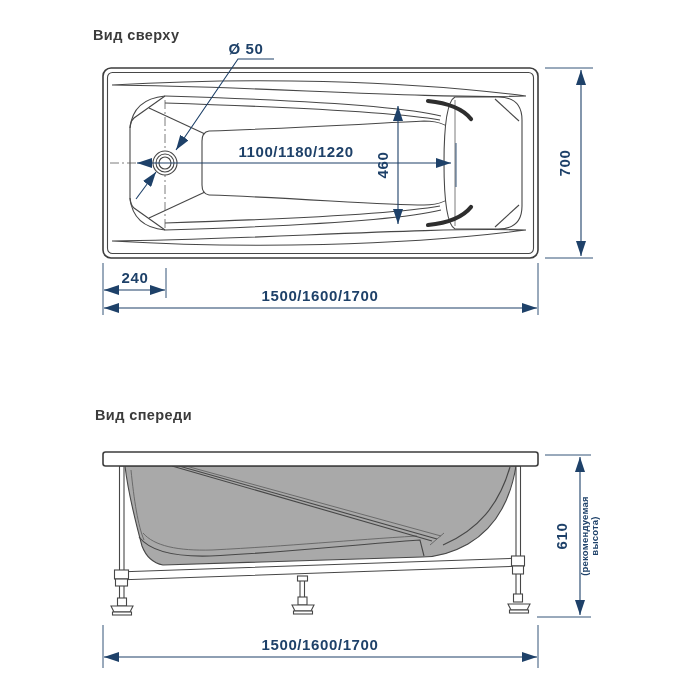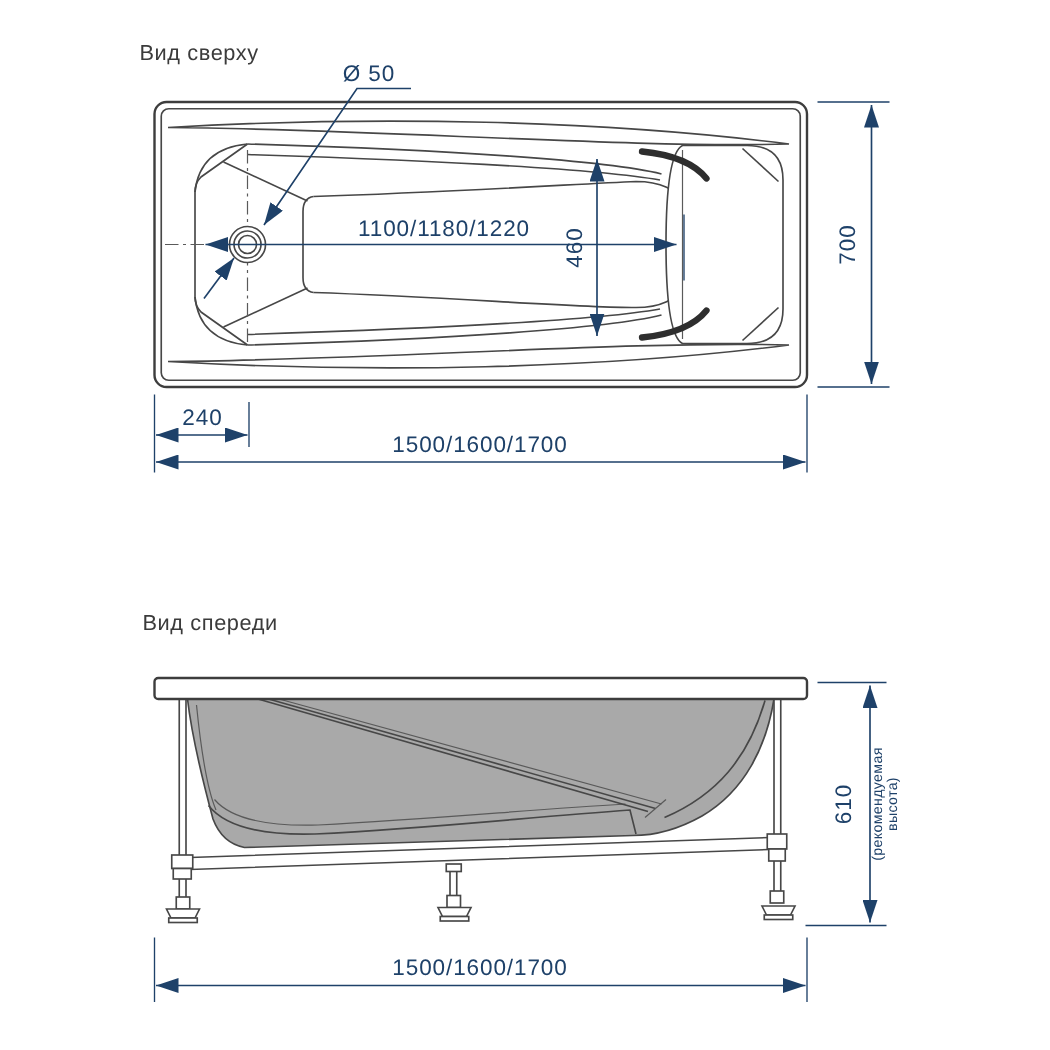--- a/index.html
+++ b/index.html
@@ -4,21 +4,21 @@
 <style>
   html, body {
     margin: 0;
     padding: 0;
     width: 700px;
     height: 700px;
     background: #ffffff;
     font-family: "Liberation Sans", sans-serif;
     overflow: hidden;
   }
-  #stage { position: relative; width: 600px; height: 700px; }
+  #stage { position: relative; width: 600px; height: 700px; font-weight: bold; }
   svg { position: absolute; top: 0; left: 0; }
   .view-title {
     font-size: 14.5px;
     fill: #3b3b3b;
     letter-spacing: 0.4px;
   }
   .dim-text {
     font-size: 15px;
     fill: #1e4169;
     letter-spacing: 0.6px;

